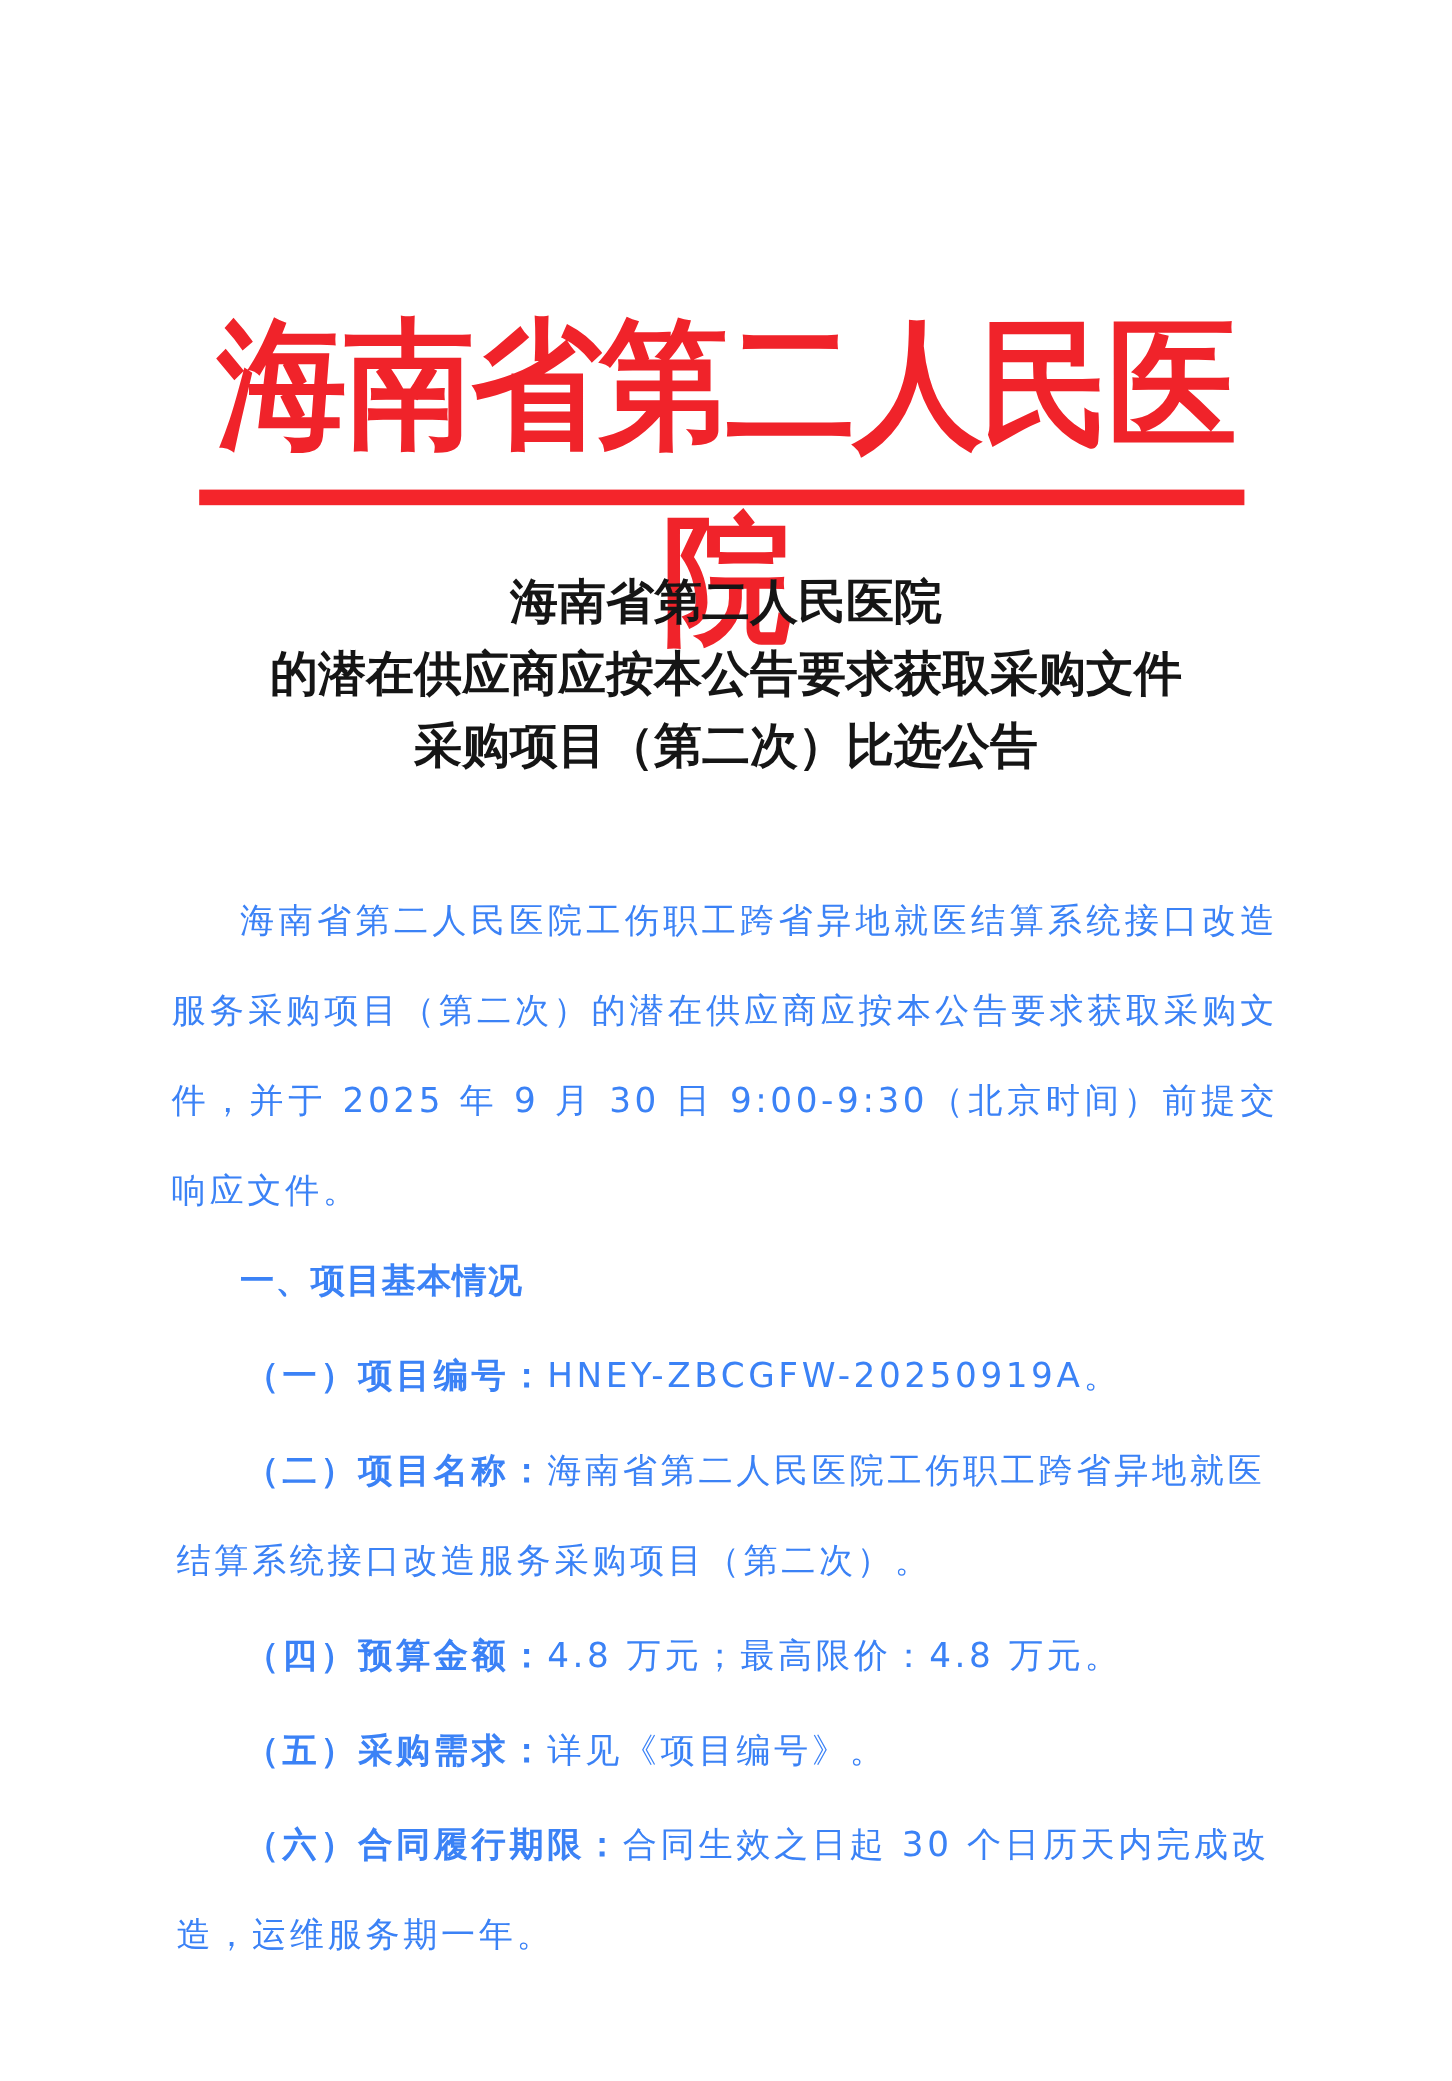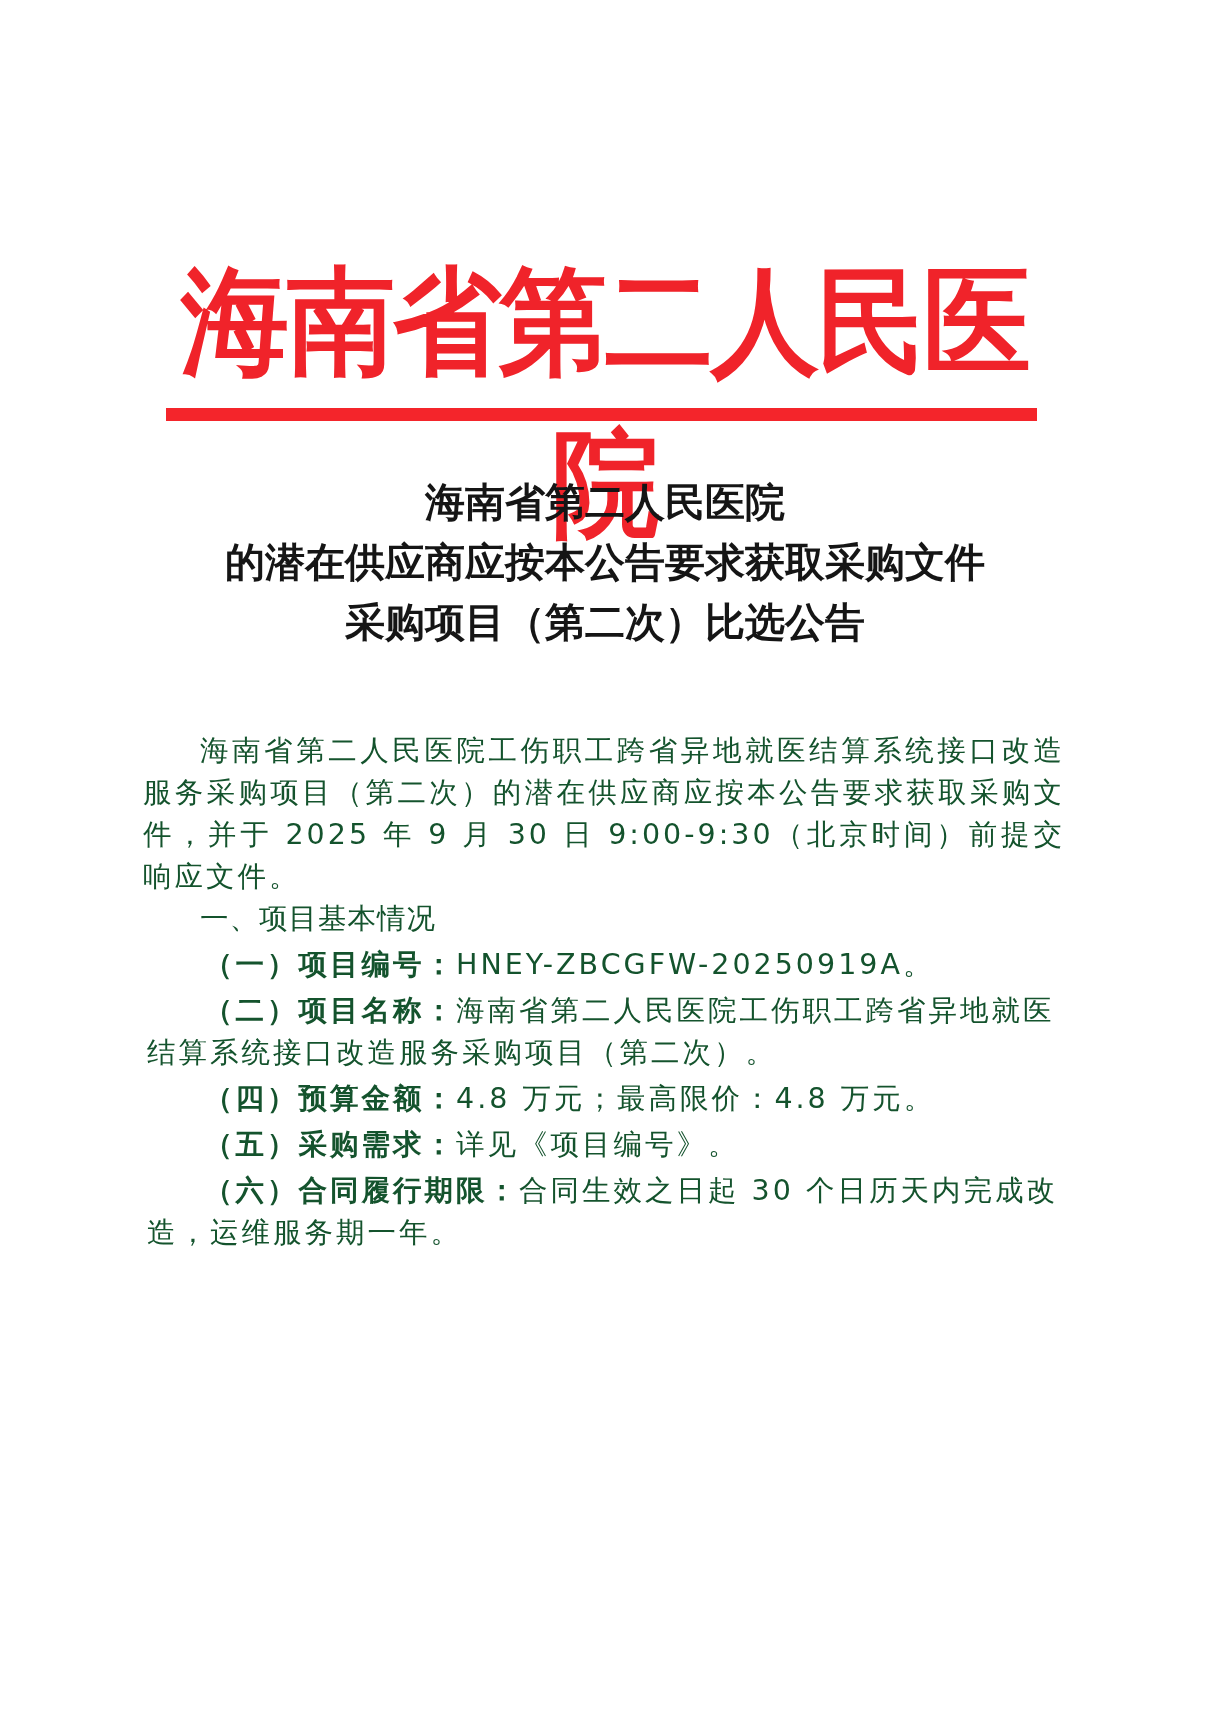--- a/index.html
+++ b/index.html
@@ -57,33 +57,33 @@
       color: #151515;
     }
     .title-block div { white-space: nowrap; }
     .body-text {
       position: absolute;
       left: 143px;
       top: 730px;
       width: 922px;
       font-family: "DejaVu Sans", "Liberation Sans", sans-serif;
       font-size: 28.5px;
-      line-height: 42px;
-      color: #14532d;
+      line-height: 75px;
+      color: #3b82f6;
       letter-spacing: 3px;
     }
     .para {
       margin: 0;
       text-indent: 2em;
       text-align: justify;
     }
     .heading {
       margin: 0;
       text-indent: 2em;
-      font-weight: normal;
+      font-weight: bold;
       letter-spacing: 1px;
     }
     .item {
       margin: 4px;
       text-indent: 2em;
     }
     .item .label { font-weight: bold; }
   </style>
 </head>
 <body>

